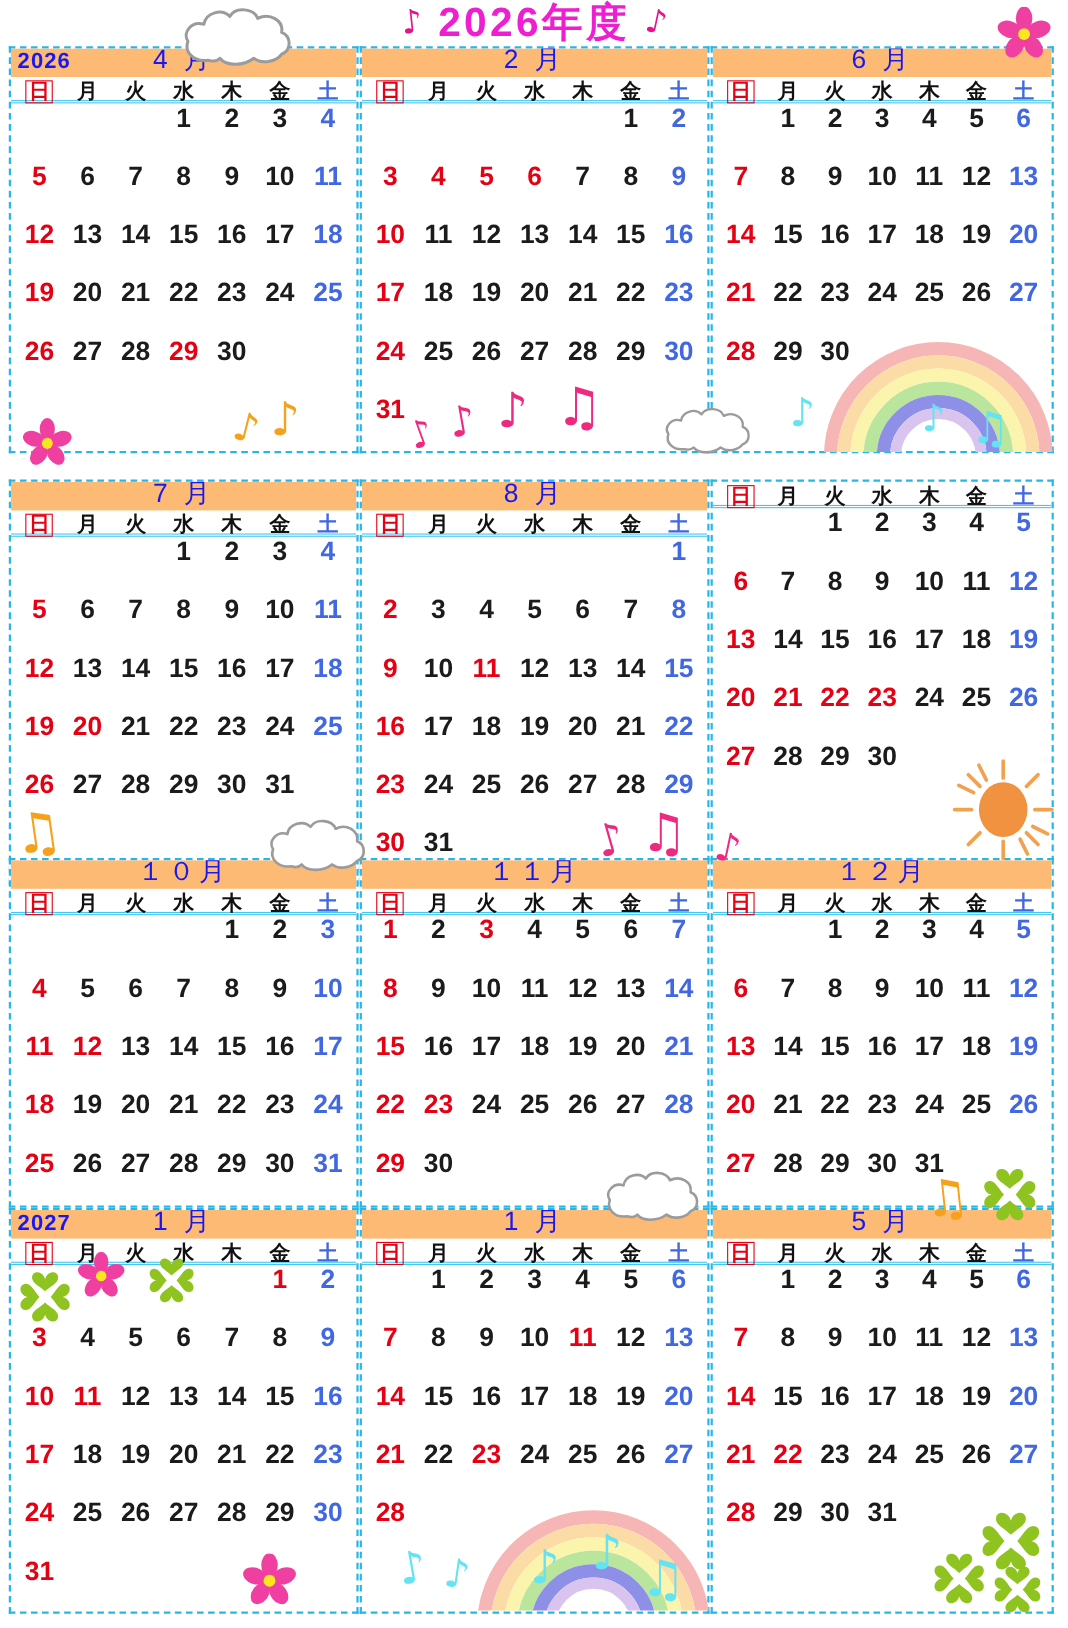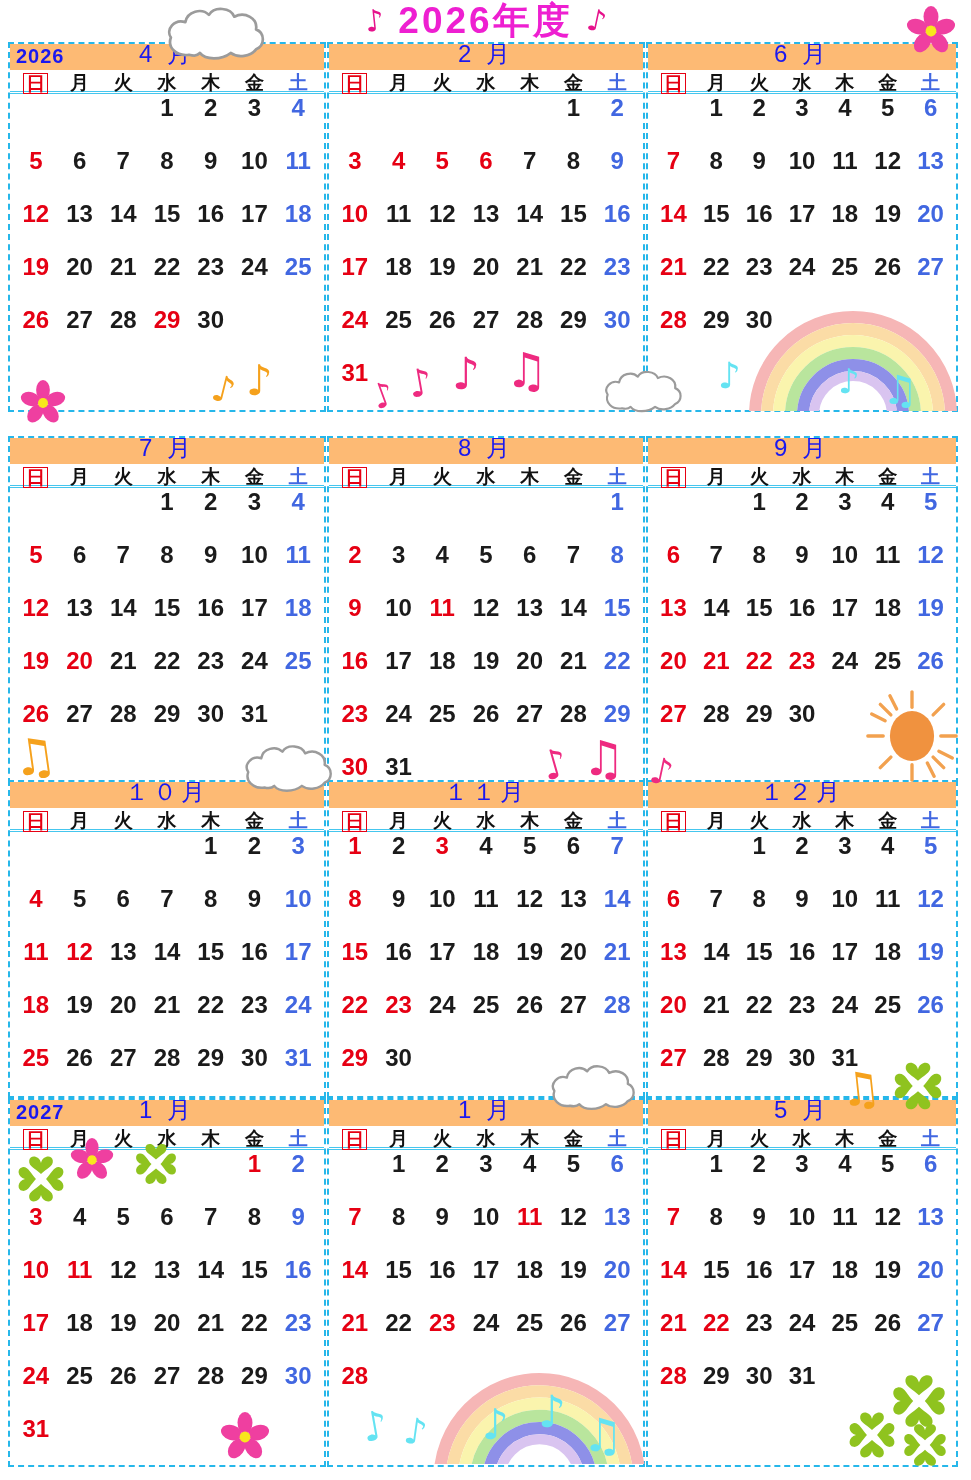--- a/index.html
+++ b/index.html
@@ -477,23 +477,20 @@
           <span class="day red">30</span>
           <span class="day black">31</span>
           <span class="day"></span>
           <span class="day"></span>
           <span class="day"></span>
           <span class="day"></span>
           <span class="day"></span>
         </div>
       </div>
       <div class="month-panel">
-        <div class="month-head">
-          <span class="month-title">9 月</span>
-        </div>
         <div class="weekday-row">
           <span class="wd wd-sun">
             <span class="sun-box">日</span>
           </span>
           <span class="wd">
             <span>月</span>
           </span>
           <span class="wd">
             <span>火</span>
           </span>

